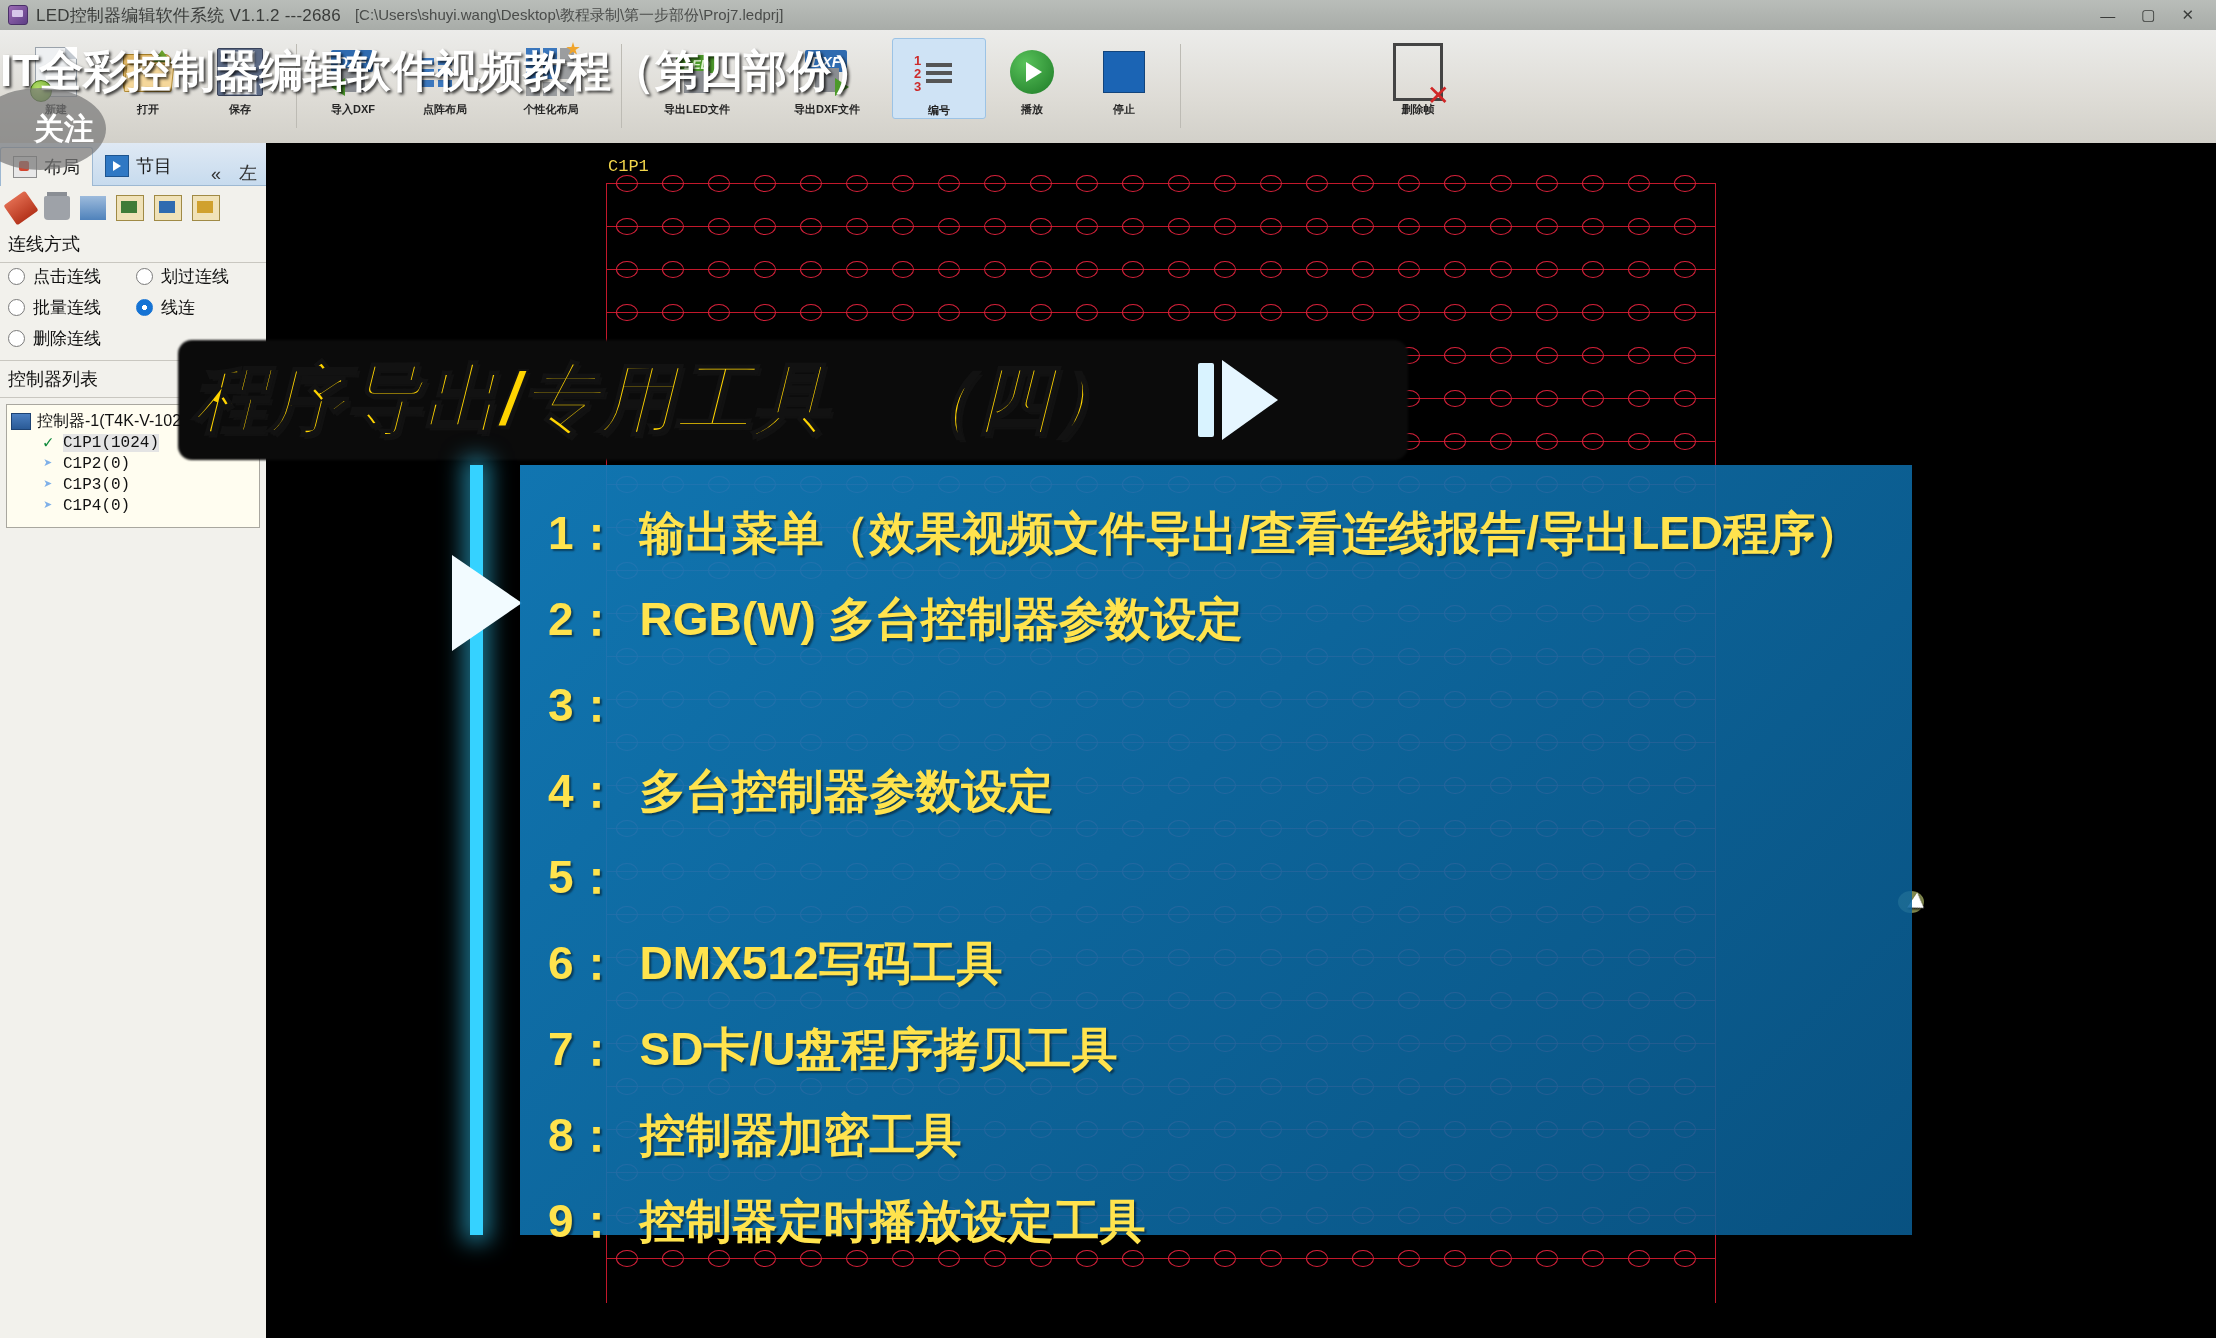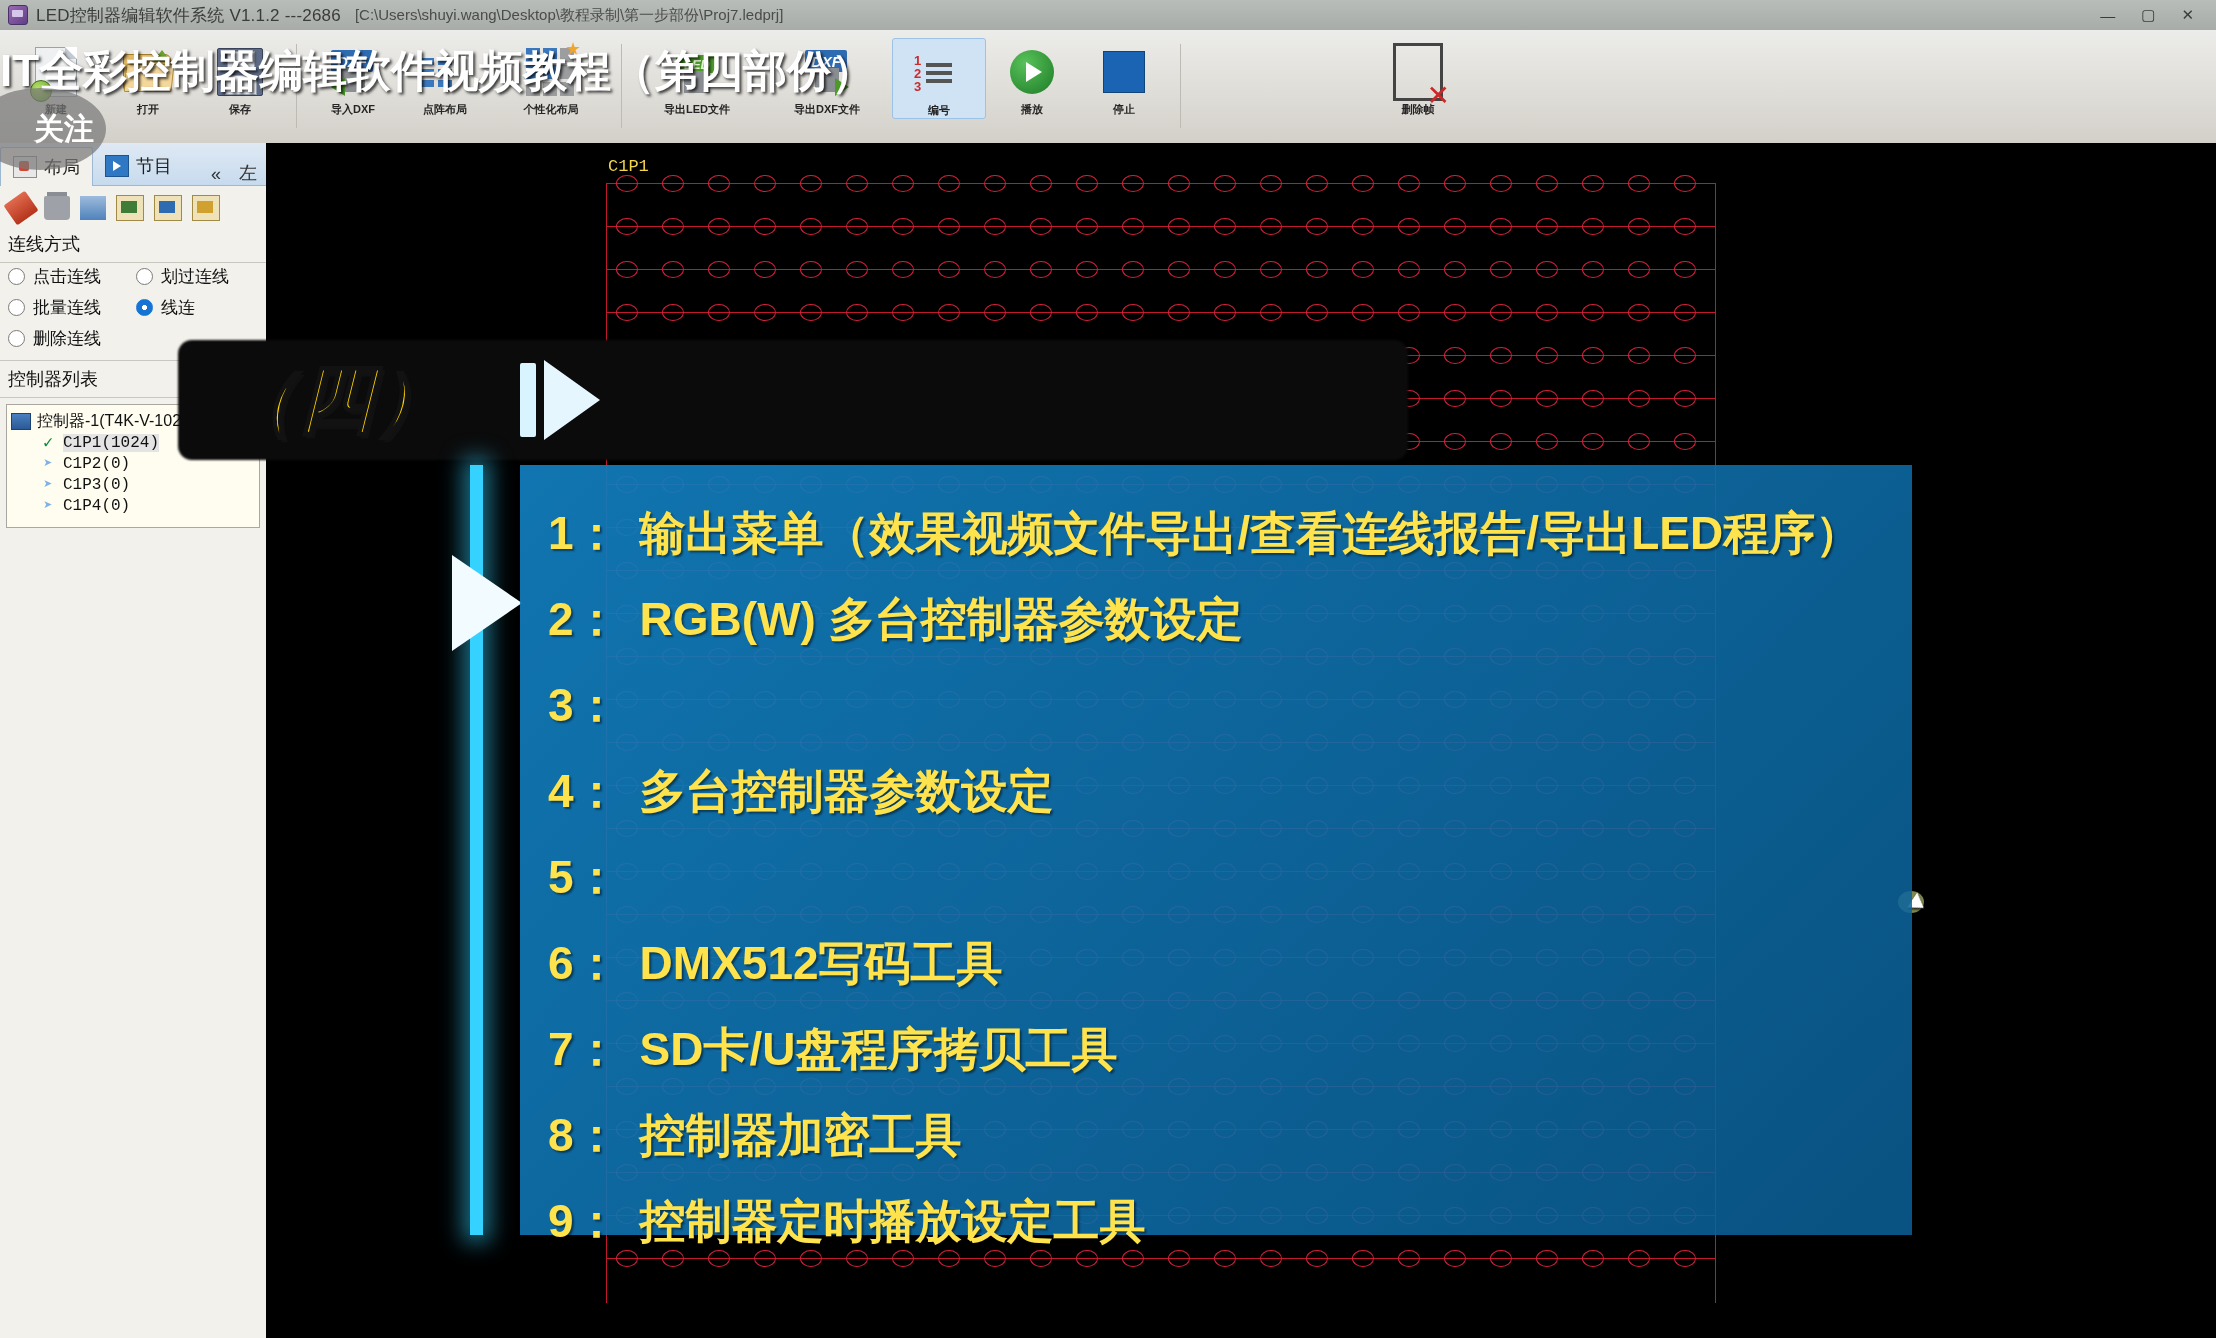--- a/index.html
+++ b/index.html
@@ -1134,20 +1134,21 @@
       <span class="vline" style="left:0;"></span>
       <span class="vline" style="right:0;"></span>
     </div>
 
     <div class="cursor-dot"></div>
     <div class="cursor"></div>
   </div>
 
   <div class="title-badge">
     <div class="title-bg"></div>
+    <div class="title-text">程序导出/专用工具</div>
     <div class="title-suffix">（四）</div>
     <div class="play-glyph">
         <i></i>
         <b></b>
       </div>
   </div>
 
   <div class="slide-bar"></div>
   <div class="slide-arrow"></div>
 

